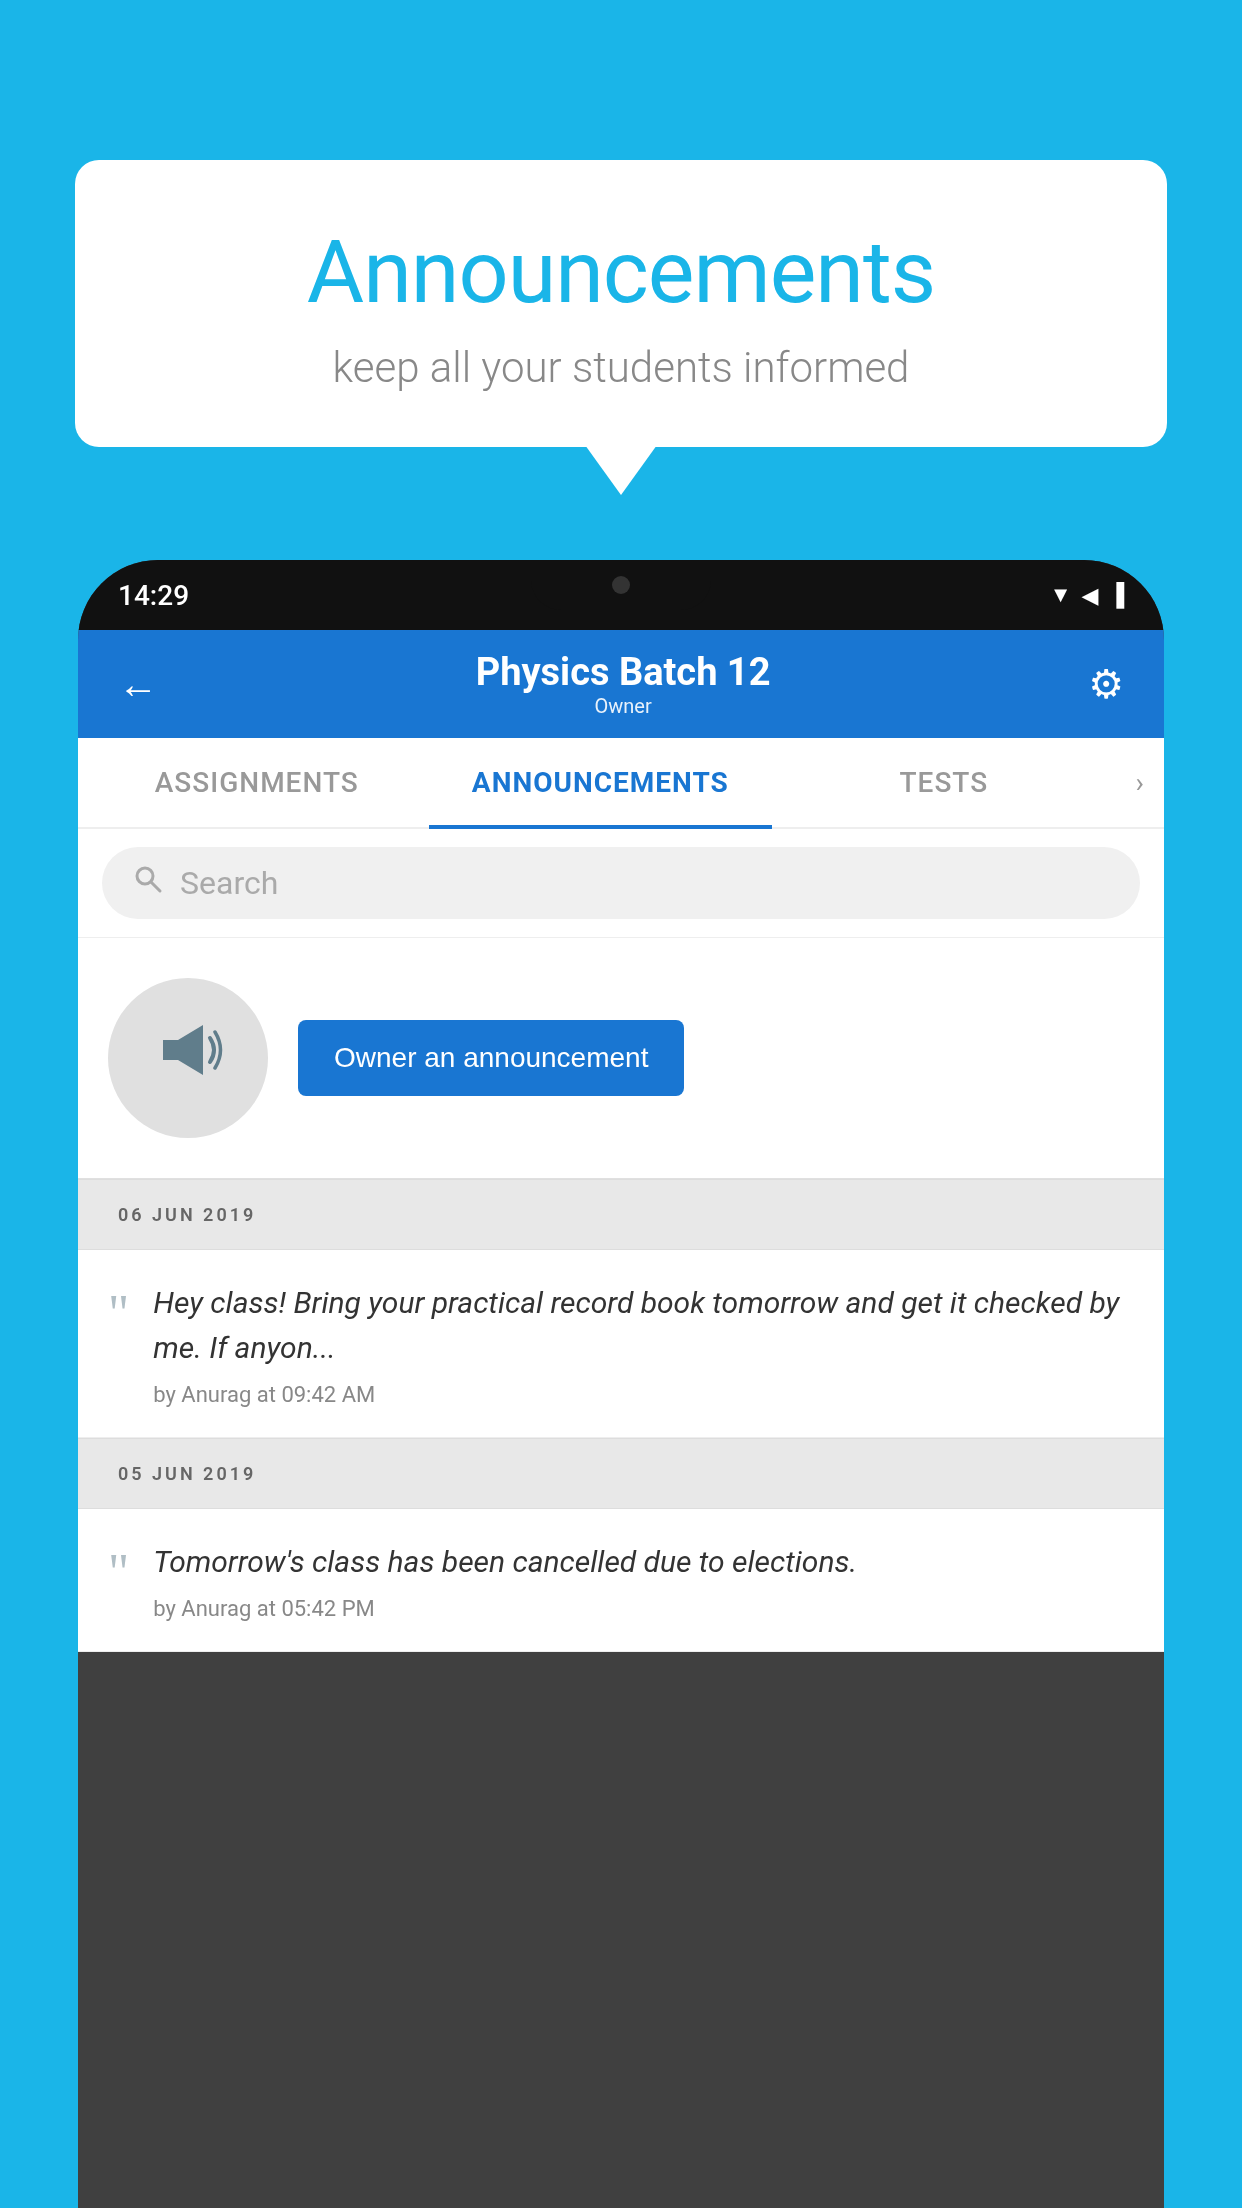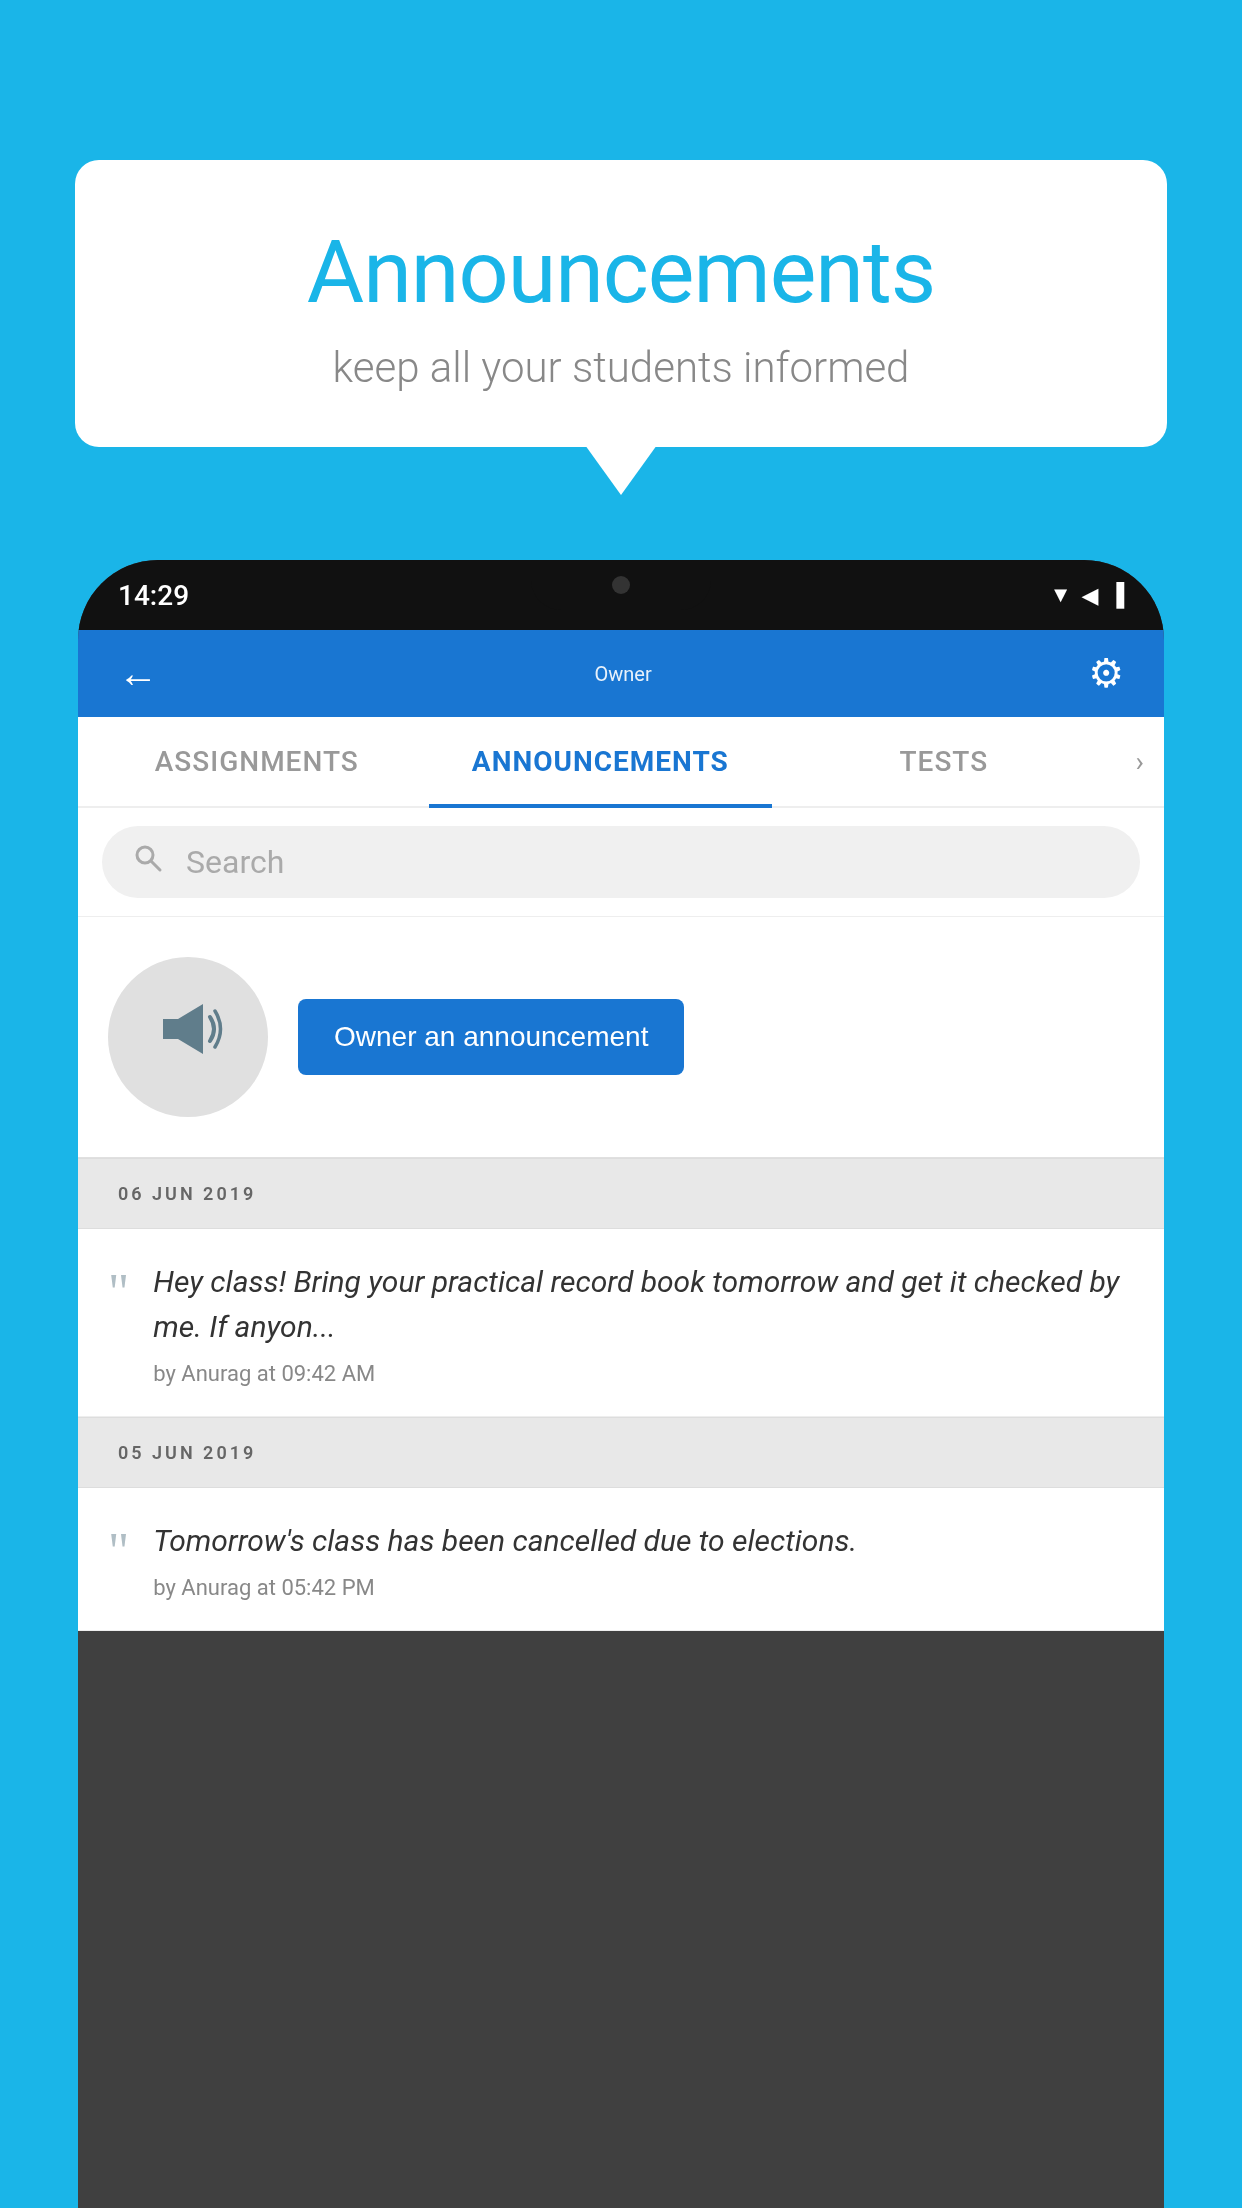--- a/index.html
+++ b/index.html
@@ -178,21 +178,21 @@
       background: white;
       padding: 18px 24px;
       border-bottom: 1px solid #eee;
     }
     .search-bar {
       background: #f0f0f0;
       border-radius: 40px;
       display: flex;
       align-items: center;
       padding: 16px 30px;
-      gap: 22px;
+      gap: 16px;
     }
     .search-icon-svg {
       color: #999;
       font-size: 32px;
     }
     .search-text {
       font-size: 32px;
       color: #aaa;
     }
 
@@ -305,20 +305,21 @@
     <div class="status-icons">
       <span>▼</span>
       <span>◀</span>
       <span>▐</span>
     </div>
   </div>
 
   <div class="app-header">
     <span class="header-back">←</span>
     <div class="header-center">
+      <div class="header-title">Physics Batch 12</div>
       <div class="header-subtitle">Owner</div>
     </div>
     <span class="header-gear">⚙</span>
   </div>
 
   <div class="tabs-bar">
     <div class="tab-item">ASSIGNMENTS</div>
     <div class="tab-item active">ANNOUNCEMENTS</div>
     <div class="tab-item">TESTS</div>
     <div class="tab-more">›</div>

